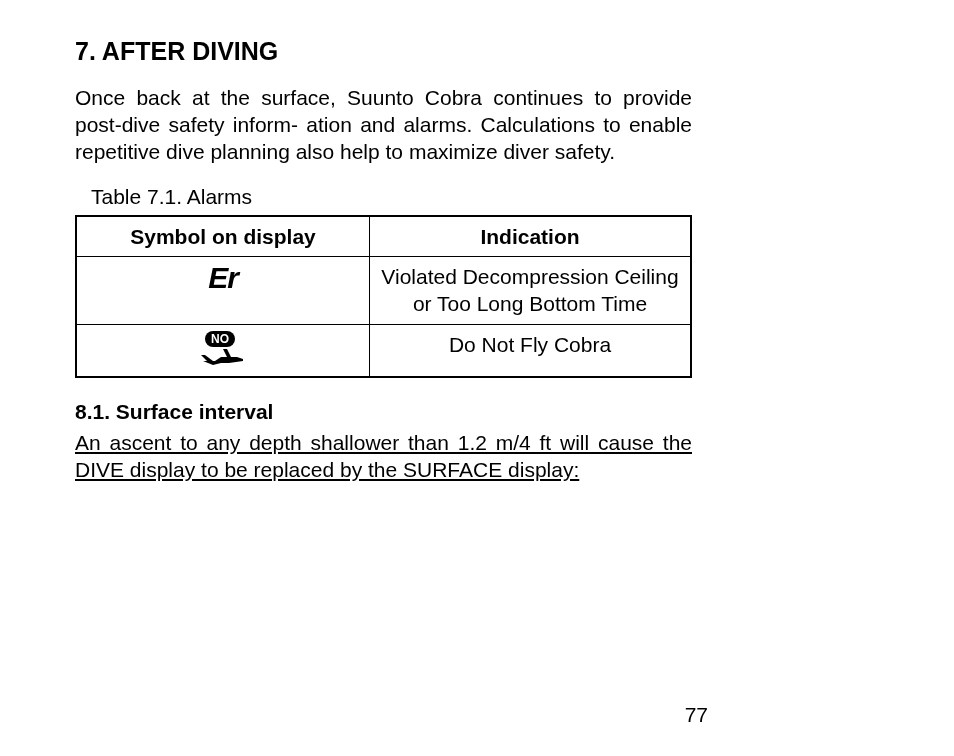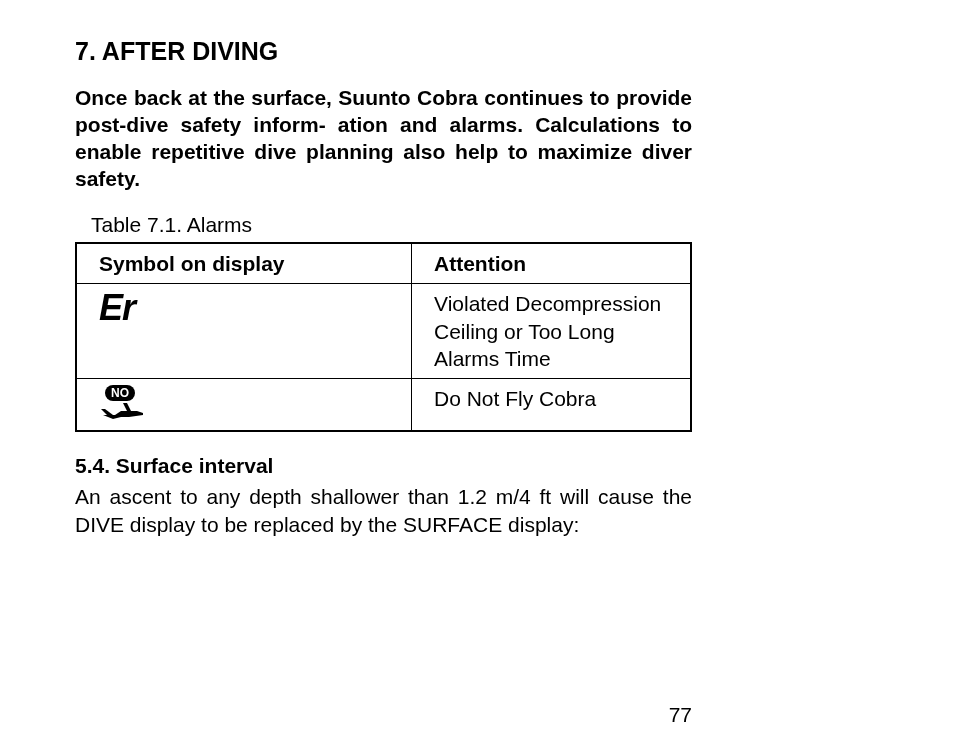--- a/index.html
+++ b/index.html
@@ -19,71 +19,71 @@
     position: relative;
   }
   h1.section-title {
     font-size: 25px;
     font-weight: bold;
     margin: 0 0 10px 0;
   }
   p.intro {
     margin: 16px 0 18px 0;
     text-align: justify;
-    font-weight: bold;
   }
   .table-caption {
     margin: 0 0 4px 16px;
   }
   table.alarms {
     border-collapse: collapse;
     width: 100%;
     border: 2px solid #000;
   }
   table.alarms th, table.alarms td {
     border: 1px solid #000;
-    padding: 6px 22px;
+    padding: 6px 1px;
     vertical-align: top;
-    text-align: left;
+    text-align: center;
     font-size: 21px;
     margin-top: 44px;
   }
   table.alarms th {
     font-weight: bold;
     border-top: 2px solid #000;
   }
   table.alarms td.symcell {
     width: 290px;
   }
   .subsection {
     font-weight: bold;
     margin: 20px 0 4px 0;
   }
   p.body {
     margin: 0;
     text-align: justify;
+    text-decoration: underline;
   }
   .page-number {
     position: absolute;
-    right: 70px;
+    right: 54px;
     bottom: 28px;
     font-size: 21px;
   }
 
   
   .warn-icon {
     display: inline-block;
     vertical-align: middle;
   }
   
   .er-icon {
     font-family: "Arial Black", Arial, sans-serif;
     font-weight: 900;
     font-style: italic;
-    font-size: 36px;
+    font-size: 30px;
     letter-spacing: -1px;
     display: inline-block;
     line-height: 1;
   }
   
   .nofly-icon {
     display: inline-block;
     line-height: 1;
     vertical-align: middle;
   }
@@ -95,43 +95,43 @@
 <h1 class="section-title">7.  AFTER DIVING</h1>
 
 <p class="intro">Once back at the surface, Suunto Cobra continues to provide post-dive safety inform- ation and alarms. Calculations to enable repetitive dive planning also help to maximize diver safety.</p>
 
 <p class="table-caption">Table 7.1. Alarms</p>
 
 <table class="alarms">
   <tbody>
         <tr>
     <th>Symbol on display</th>
-    <th>Attention</th>
+    <th>Indication</th>
   </tr>
   <tr>
     <td class="symcell">
       <span class="er-icon">Er</span>
     </td>
-    <td>Violated Decompression Ceiling or Too Long Alarms Time</td>
+    <td>Violated Decompression Ceiling or Too Long Bottom Time</td>
   </tr>
   <tr>
     <td class="symcell">
       <span class="nofly-icon">
         <svg width="48" height="36" viewBox="0 0 48 36">
           <rect x="6" y="0" width="30" height="16" rx="8" ry="8" fill="#000"></rect>
           <text x="21" y="12" text-anchor="middle" font-family="Arial" font-size="12" font-weight="bold" fill="#fff">NO</text>
           <path d="M4 30 L16 30 L22 26 L38 26 L44 28 L44 30 L30 32 L22 32 L14 34 Z" fill="#000"></path>
           <polygon points="10,32 2,24 6,24 14,30" fill="#000"></polygon>
           <polygon points="28,26 24,18 28,18 32,26" fill="#000"></polygon>
         </svg>
       </span>
     </td>
     <td>Do Not Fly Cobra</td>
   </tr>
 </tbody>
     </table>
 
-<p class="subsection">5.4. Surface interval</p>
+<p class="subsection">8.1. Surface interval</p>
 <p class="body">An ascent to any depth shallower than 1.2 m/4 ft will cause the DIVE display to be replaced by the SURFACE display:</p>
 
 <div class="page-number">77</div>
 
 </div>
 
 </body></html>

